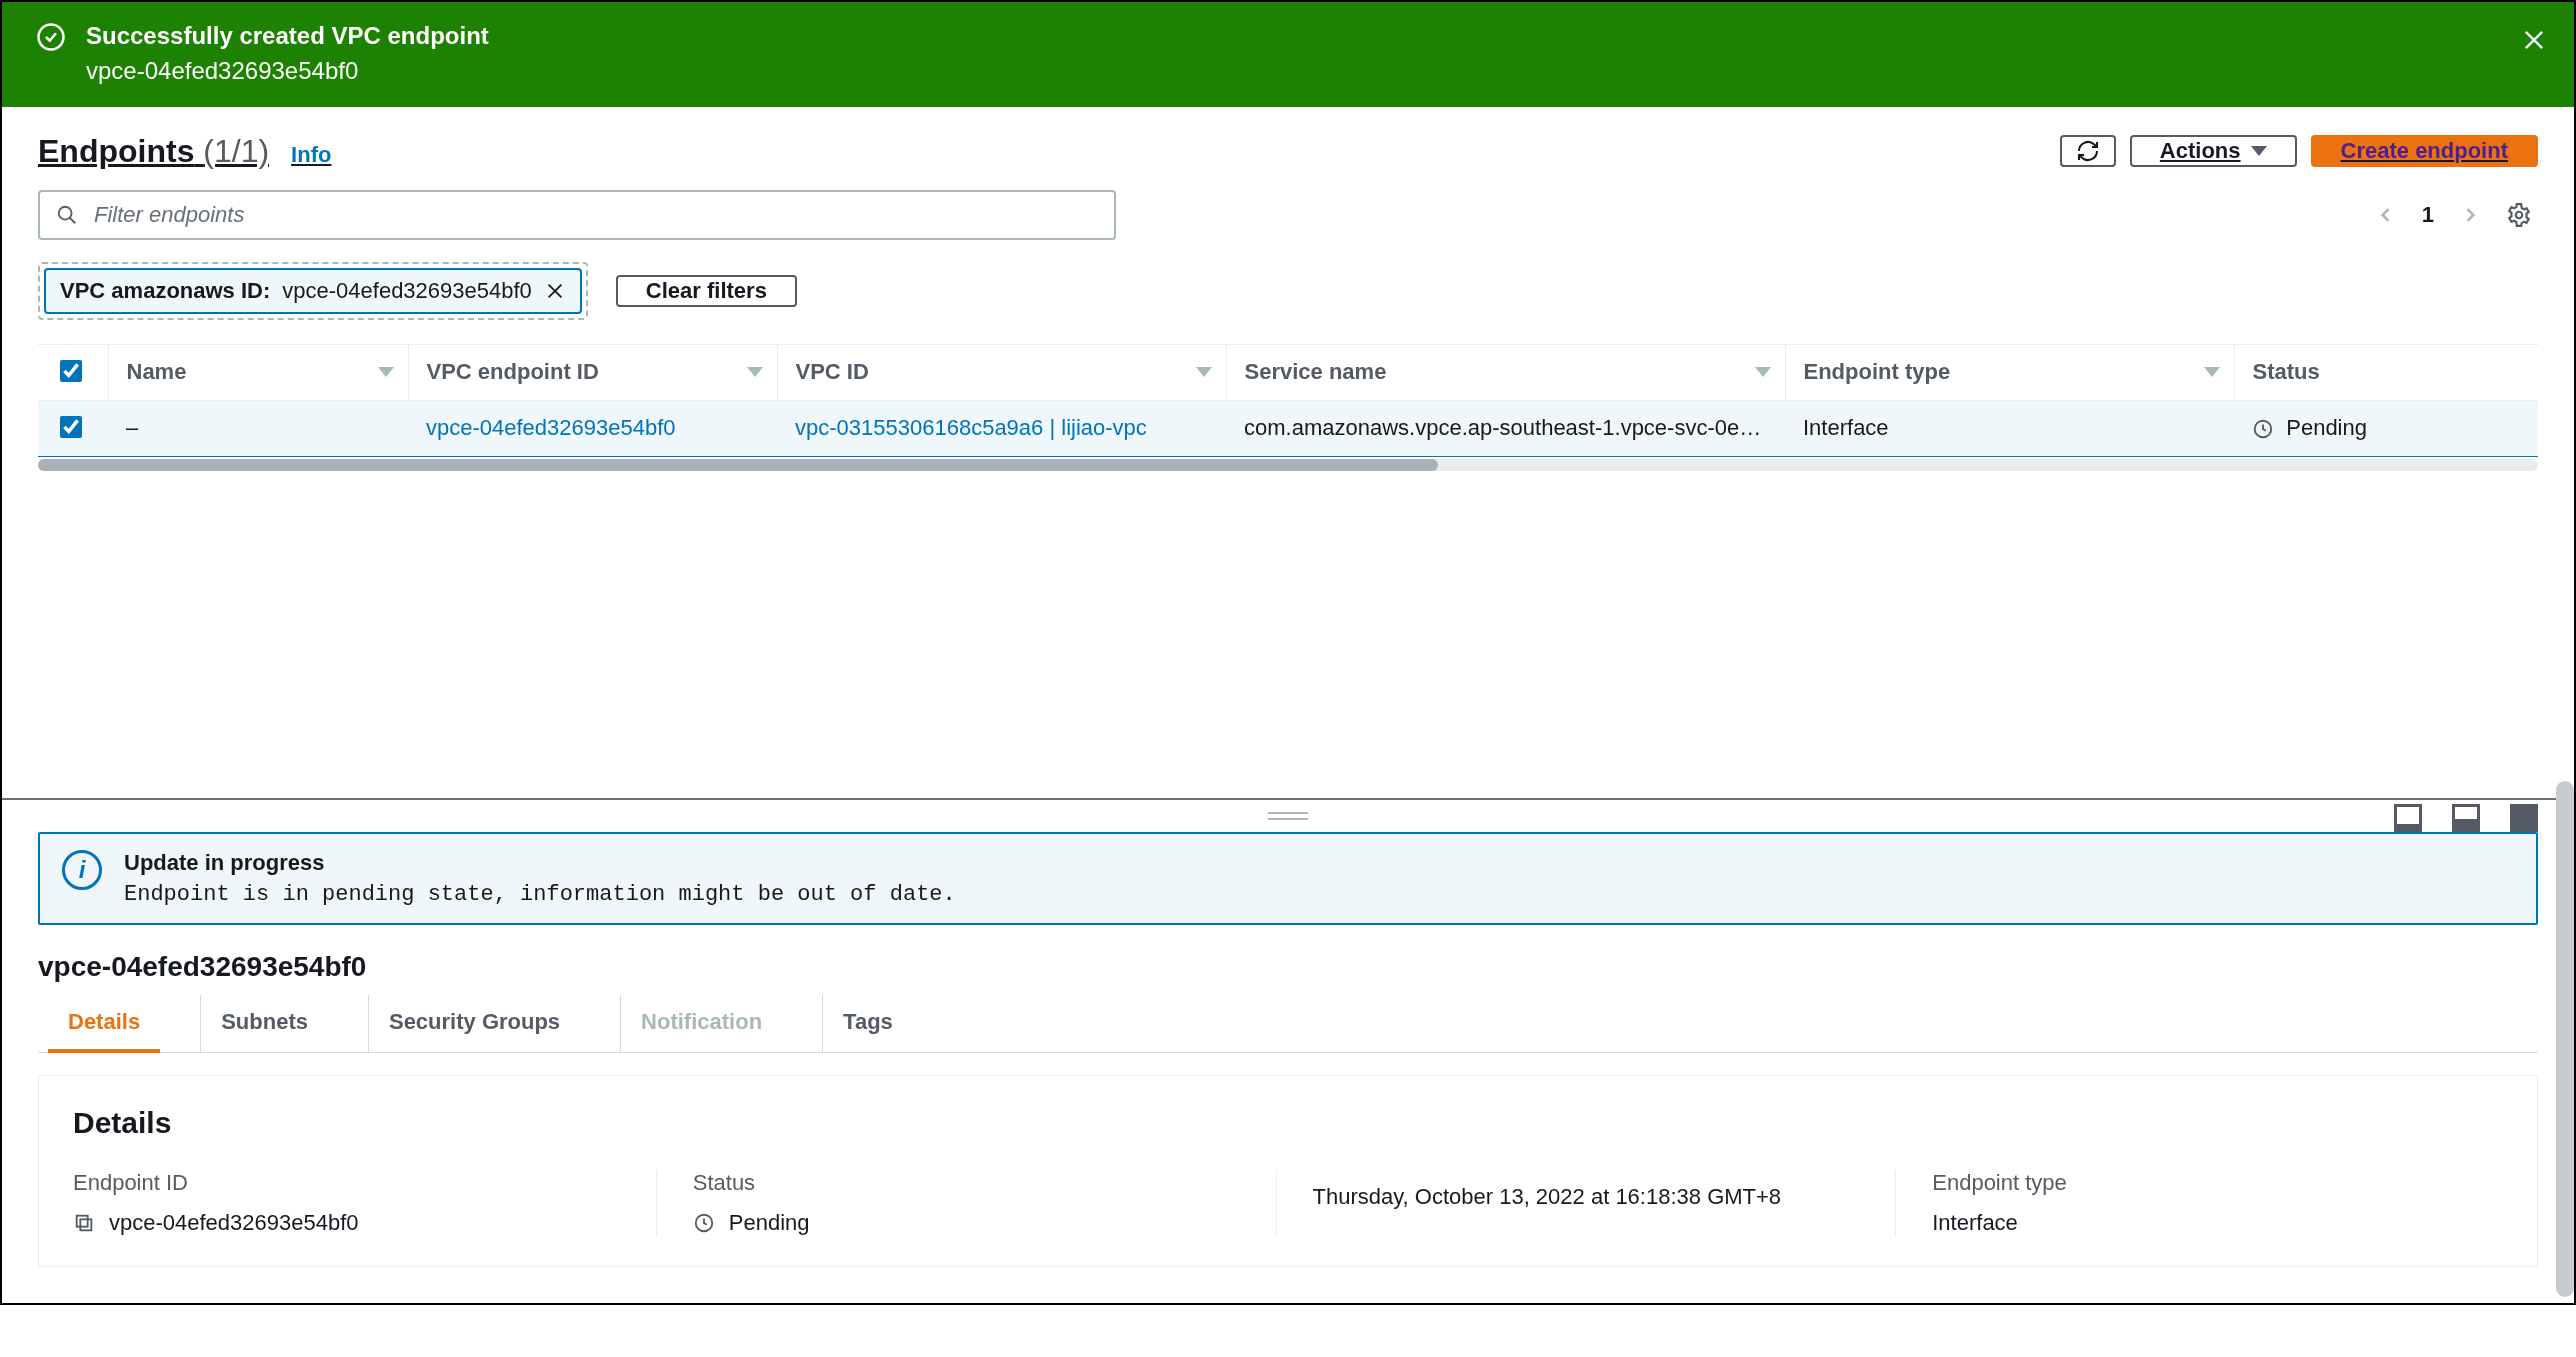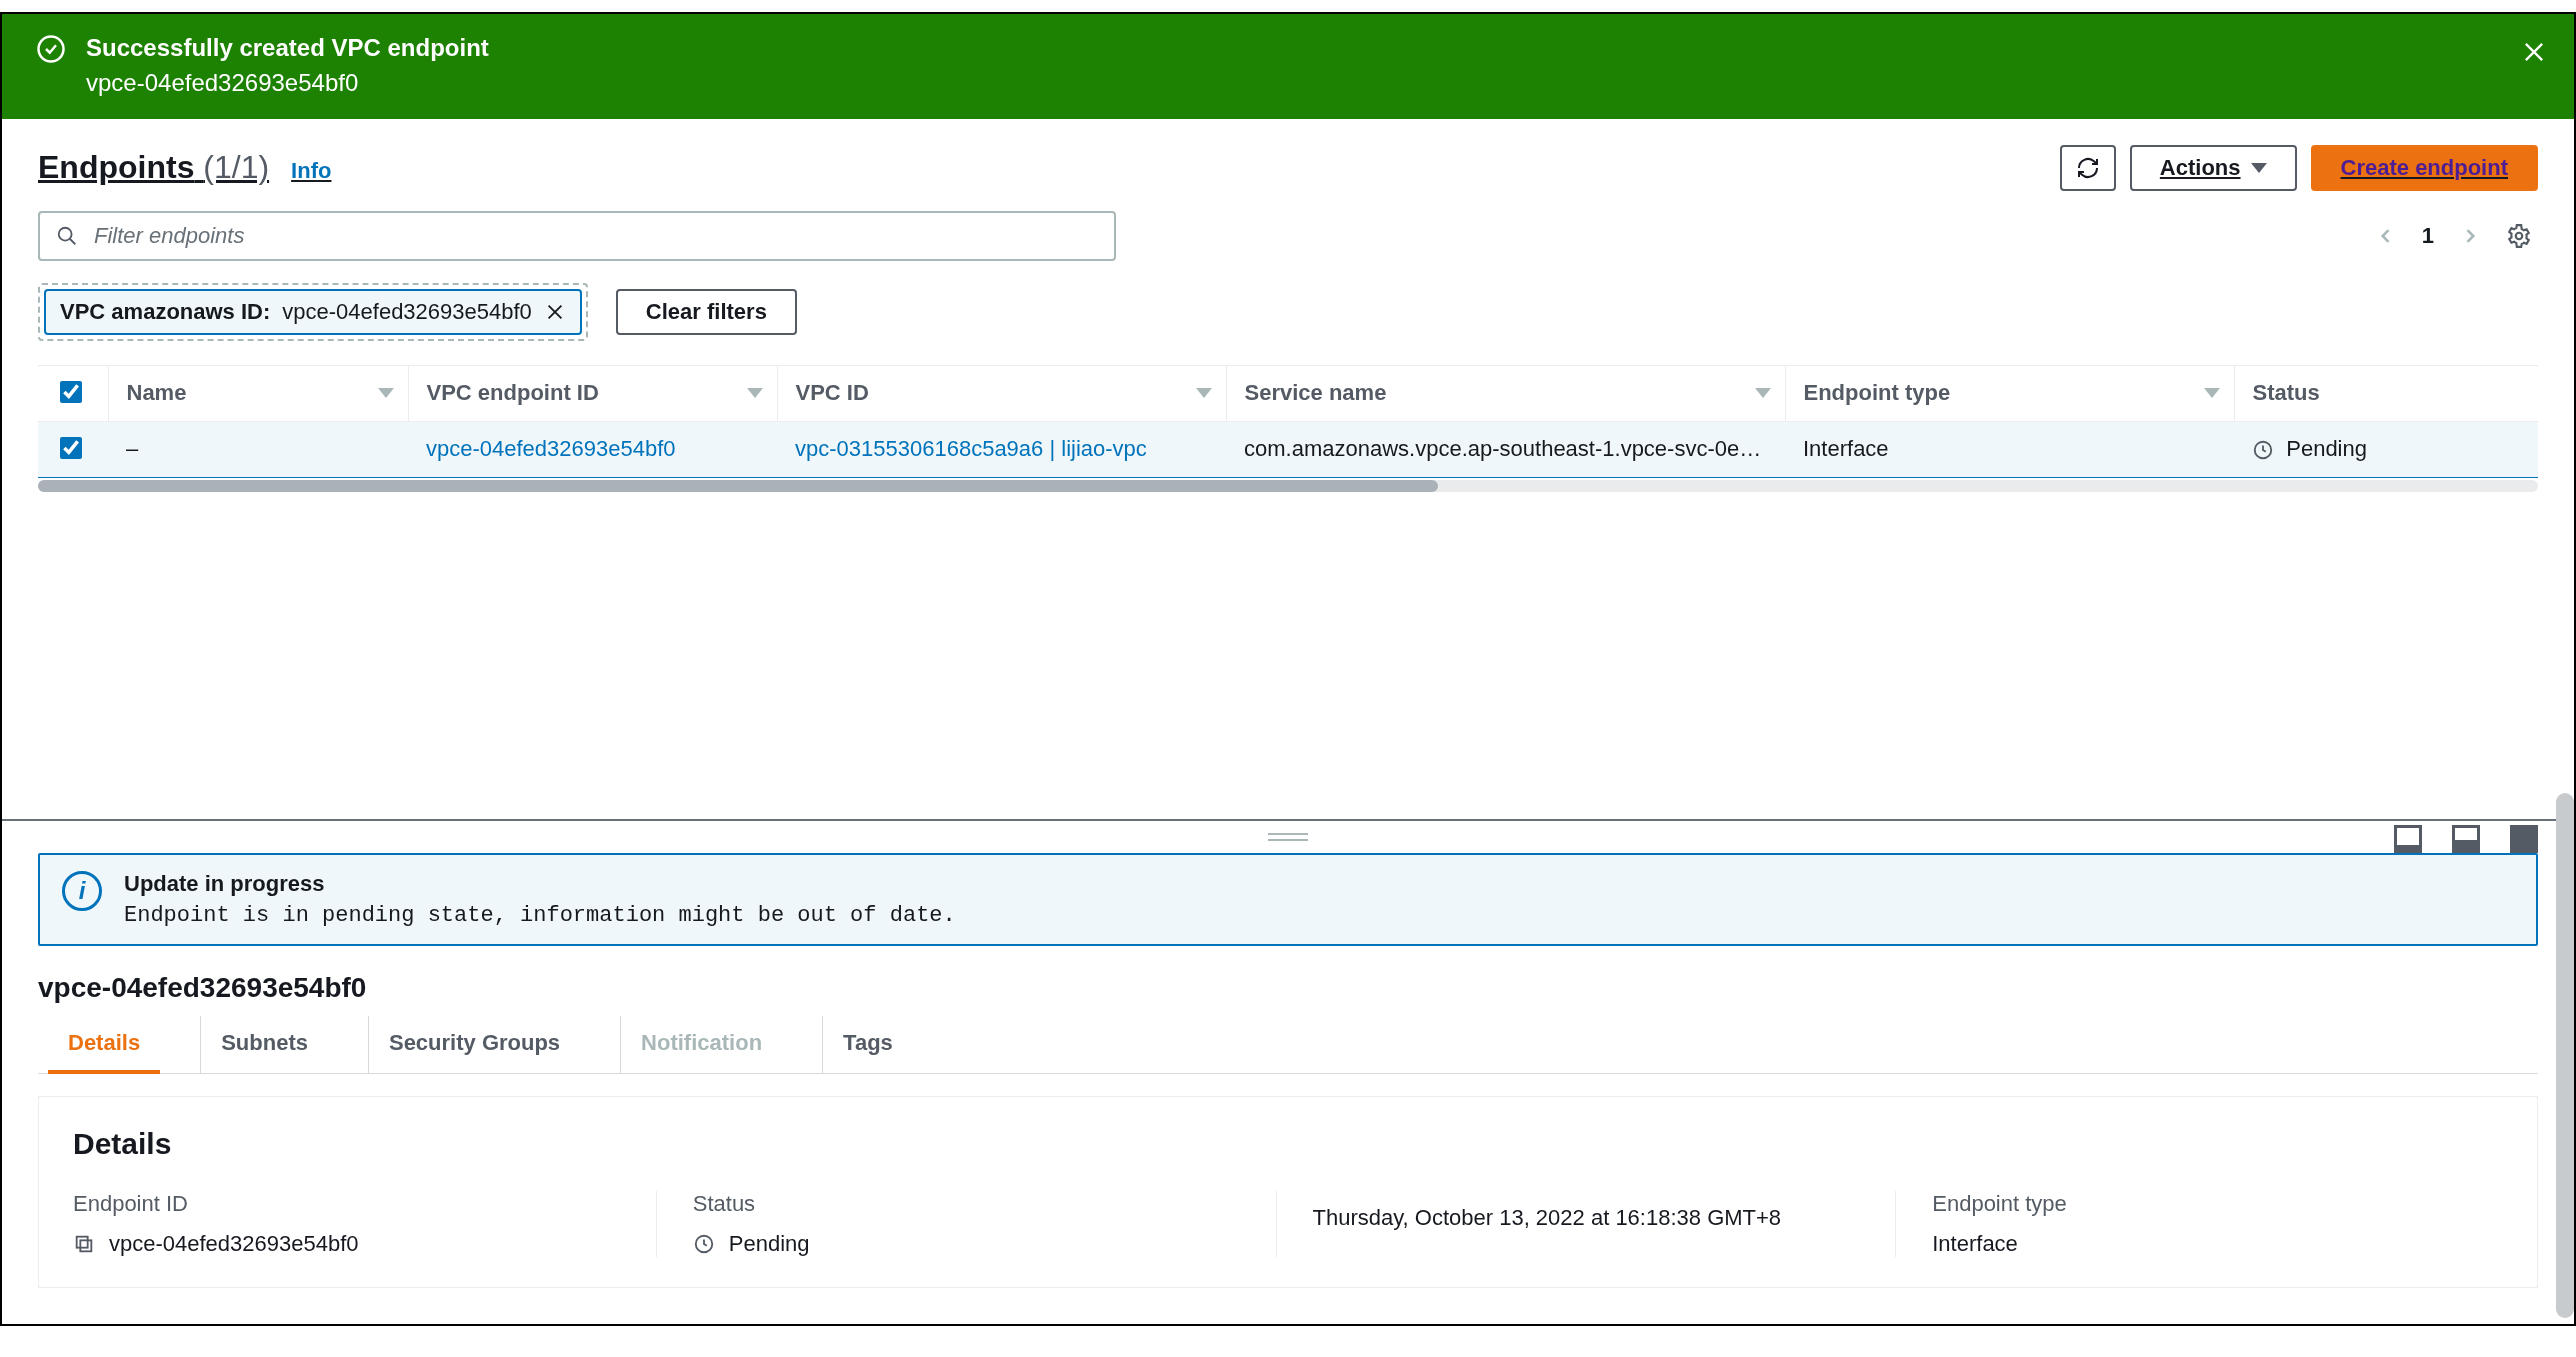--- a/index.html
+++ b/index.html
@@ -26,21 +26,21 @@
   .heading-left { display:flex; align-items:baseline; gap:22px; }
   .heading-title { font-size:32px; font-weight:700; }
   .heading-count { font-weight:400; color:#545b64; }
   .info-link { color:#0073bb; font-size:22px; font-weight:700; }
 
   .heading-actions { display:flex; gap:14px; align-items:center; }
   .btn {
     display:inline-flex; align-items:center; justify-content:center; gap:10px;
     border:2px solid #545b64; background:#fff; color:#16191f;
     font-weight:700; font-size:22px; padding:8px 28px; border-radius:4px; cursor:pointer;
-    height:46px;
+    height:32px;
   }
   .btn.icon-only { padding:8px 14px; }
   .btn.primary { background:#ec7211; border-color:#ec7211; color:#4c1d95; }
   .caret-down { width:0;height:0;border-left:8px solid transparent;border-right:8px solid transparent;border-top:10px solid #545b64; }
 
   
   .filter-row { display:flex; align-items:center; justify-content:space-between; margin-top:20px; }
   .search-box {
     display:flex; align-items:center; gap:14px; border:2px solid #aab7b8;
     border-radius:4px; height:50px; width:1078px; padding:0 16px;
@@ -128,21 +128,21 @@
 
   .card { border:1px solid #eaeded; margin-top:22px; padding:30px 34px; }
   .card h2 { font-size:30px; font-weight:700; margin:0 0 30px 0;}
   .kv-grid { display:flex; gap:12px; }
   .kv { flex:1; border-left:1px solid #eaeded; padding:0 36px;}
   .kv:first-child{border-left:none; padding-left:0;}
   .kv .label{color:#545b64;font-size:22px;}
   .kv .value{font-size:22px;margin-top:14px; display:flex; align-items:center; gap:14px;}
 
   
-  .frame { border:2px solid #000; width:2576px;margin-top:12px; }
+  .frame { border:2px solid #000; width:2576px; }
   .outer-scroll { position:relative;}
   .outer-scroll::after{
     content:""; position:absolute; right:0; top:779px; bottom:6px; width:18px;
     background:#c7cbce; border-radius:9px;
   }
 
   
   .ic { display:inline-block; vertical-align:middle; }
 </style>
 </head>

